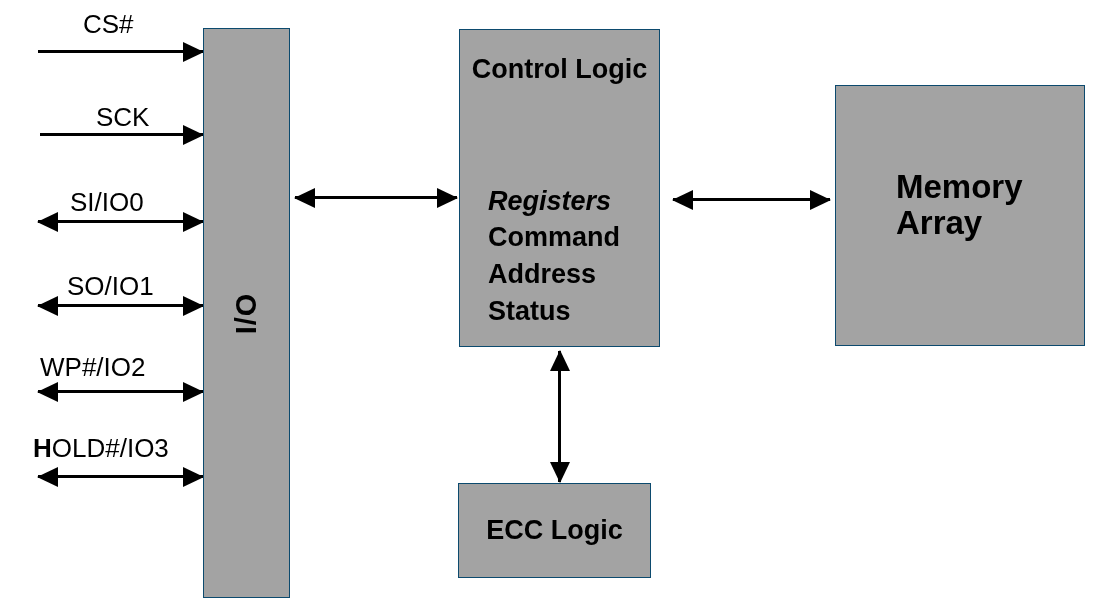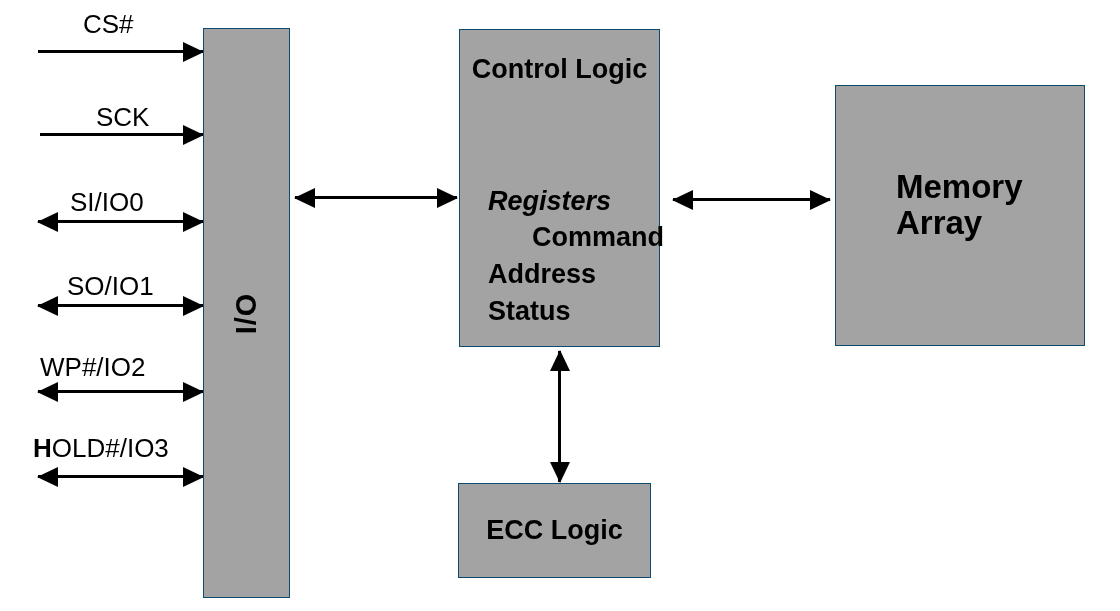--- a/index.html
+++ b/index.html
@@ -124,21 +124,21 @@
   .control-item {
     position: absolute;
     left: 28px;
     font-weight: bold;
     font-size: 27px;
     line-height: 32px;
     white-space: nowrap;
   }
   .ctl-i0 { top: 88px; }
   .ctl-i1 { top: 155px; font-style: italic; }
-  .ctl-i2 { top: 191px; margin-left: 44px; }
+  .ctl-i2 { top: 191px; }
   .ctl-i3 { top: 228px; }
   .ctl-i4 { top: 265px; }
 
   .memory-box {
     left: 835px; top: 85px;
     width: 250px; height: 261px;
   }
   .memory-label {
     position: absolute;
     left: 60px; top: 83px;

